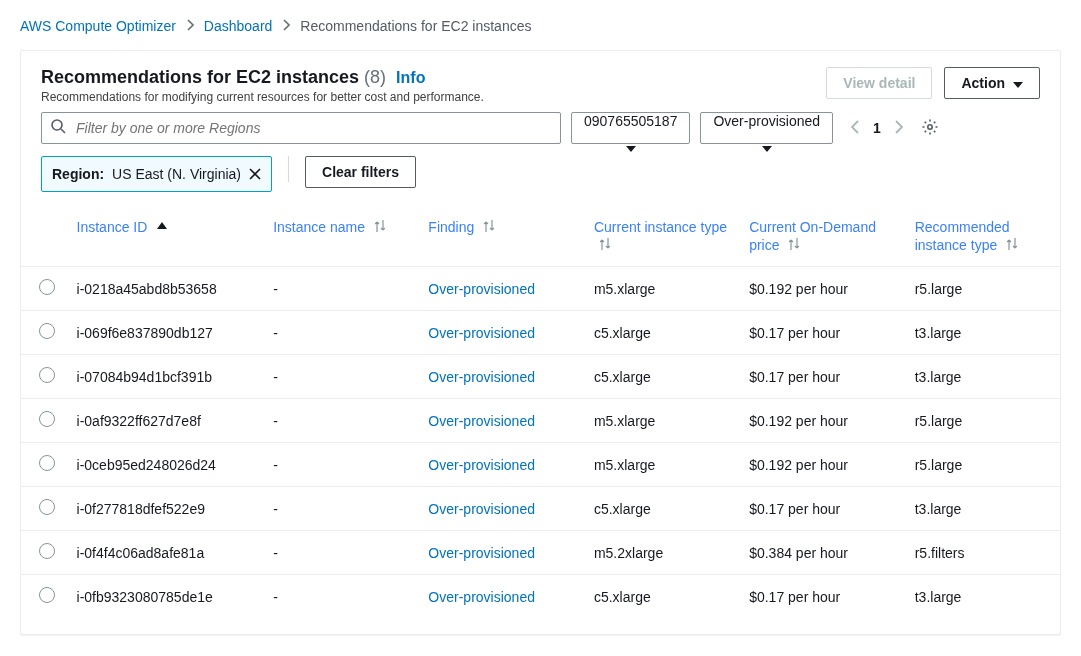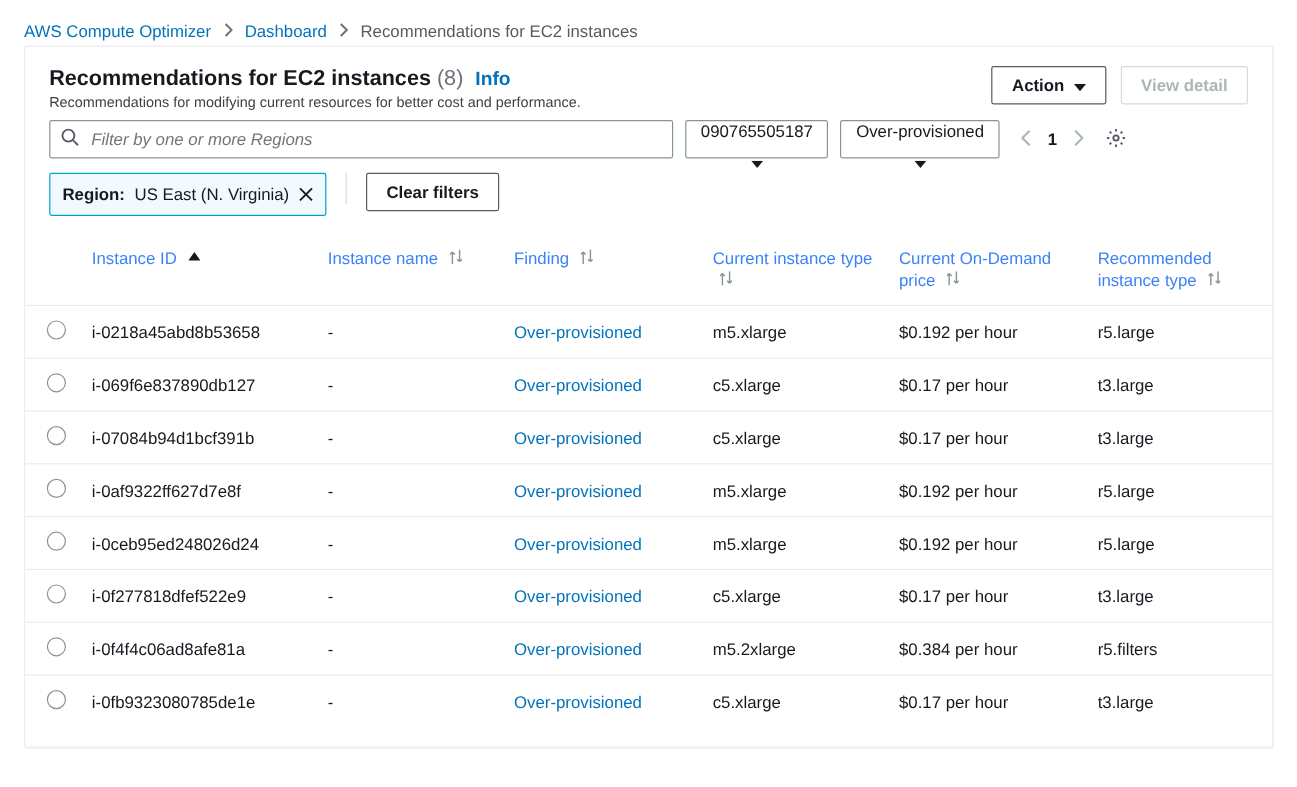--- a/index.html
+++ b/index.html
@@ -6,21 +6,21 @@
   body {
     margin: 0;
     font-family: "Amazon Ember", "Helvetica Neue", Arial, sans-serif;
     font-size: 14px;
     color: #16191f;
     background: #fff;
   }
   .page { padding: 18px 20px; width: 1081px; }
 
   
-  .breadcrumb { display: flex; align-items: flex-end; gap: 10px; margin-bottom: 4px; }
+  .breadcrumb { display: flex; align-items: flex-end; gap: 10px; margin-bottom: 16px; }
   .breadcrumb a { color: #0073bb; text-decoration: none; cursor: pointer; }
   .breadcrumb .current { color: #545b64; }
   .crumb-sep svg { stroke: #687078; }
 
   
   .panel { border: 1px solid #eaeded; border-radius: 2px; background: #fff; box-shadow: 0 1px 1px rgba(0,0,0,.05); }
   .panel-header { padding: 16px 20px 8px 20px; display: flex; justify-content: space-between; align-items: flex-start; }
   .title-row { display: flex; align-items: baseline; gap: 10px; }
   h1 { font-size: 18px; font-weight: 700; margin: 0; }
   .count { color: #687078; font-weight: 400; }
@@ -131,29 +131,29 @@
         <div class="title-row">
           <h1>
             <span>Recommendations for EC2 instances</span>
             <span class="count">(8)</span>
           </h1>
           <a class="info-link">Info</a>
         </div>
         <div class="subtitle">Recommendations for modifying current resources for better cost and performance.</div>
       </div>
       <div class="header-btns">
+        <button class="btn disabled">View detail</button>
         <button class="btn">
           <span>Action</span>
           <span class="caret">
             <svg width="10" height="6" viewBox="0 0 10 6">
                 <path d="M0 0h10L5 6z" fill="#16191f"></path>
               </svg>
           </span>
         </button>
-        <button class="btn disabled">View detail</button>
       </div>
     </div>
 
     <div class="toolbar">
       <div class="search-wrap">
         <span class="icon">
           <svg width="15" height="15" viewBox="0 0 15 15" fill="none">
               <circle cx="6" cy="6" r="5" stroke="#545b64" stroke-width="1.6"></circle>
               <line x1="10" y1="10" x2="14" y2="14" stroke="#545b64" stroke-width="1.6"></line>
             </svg>

